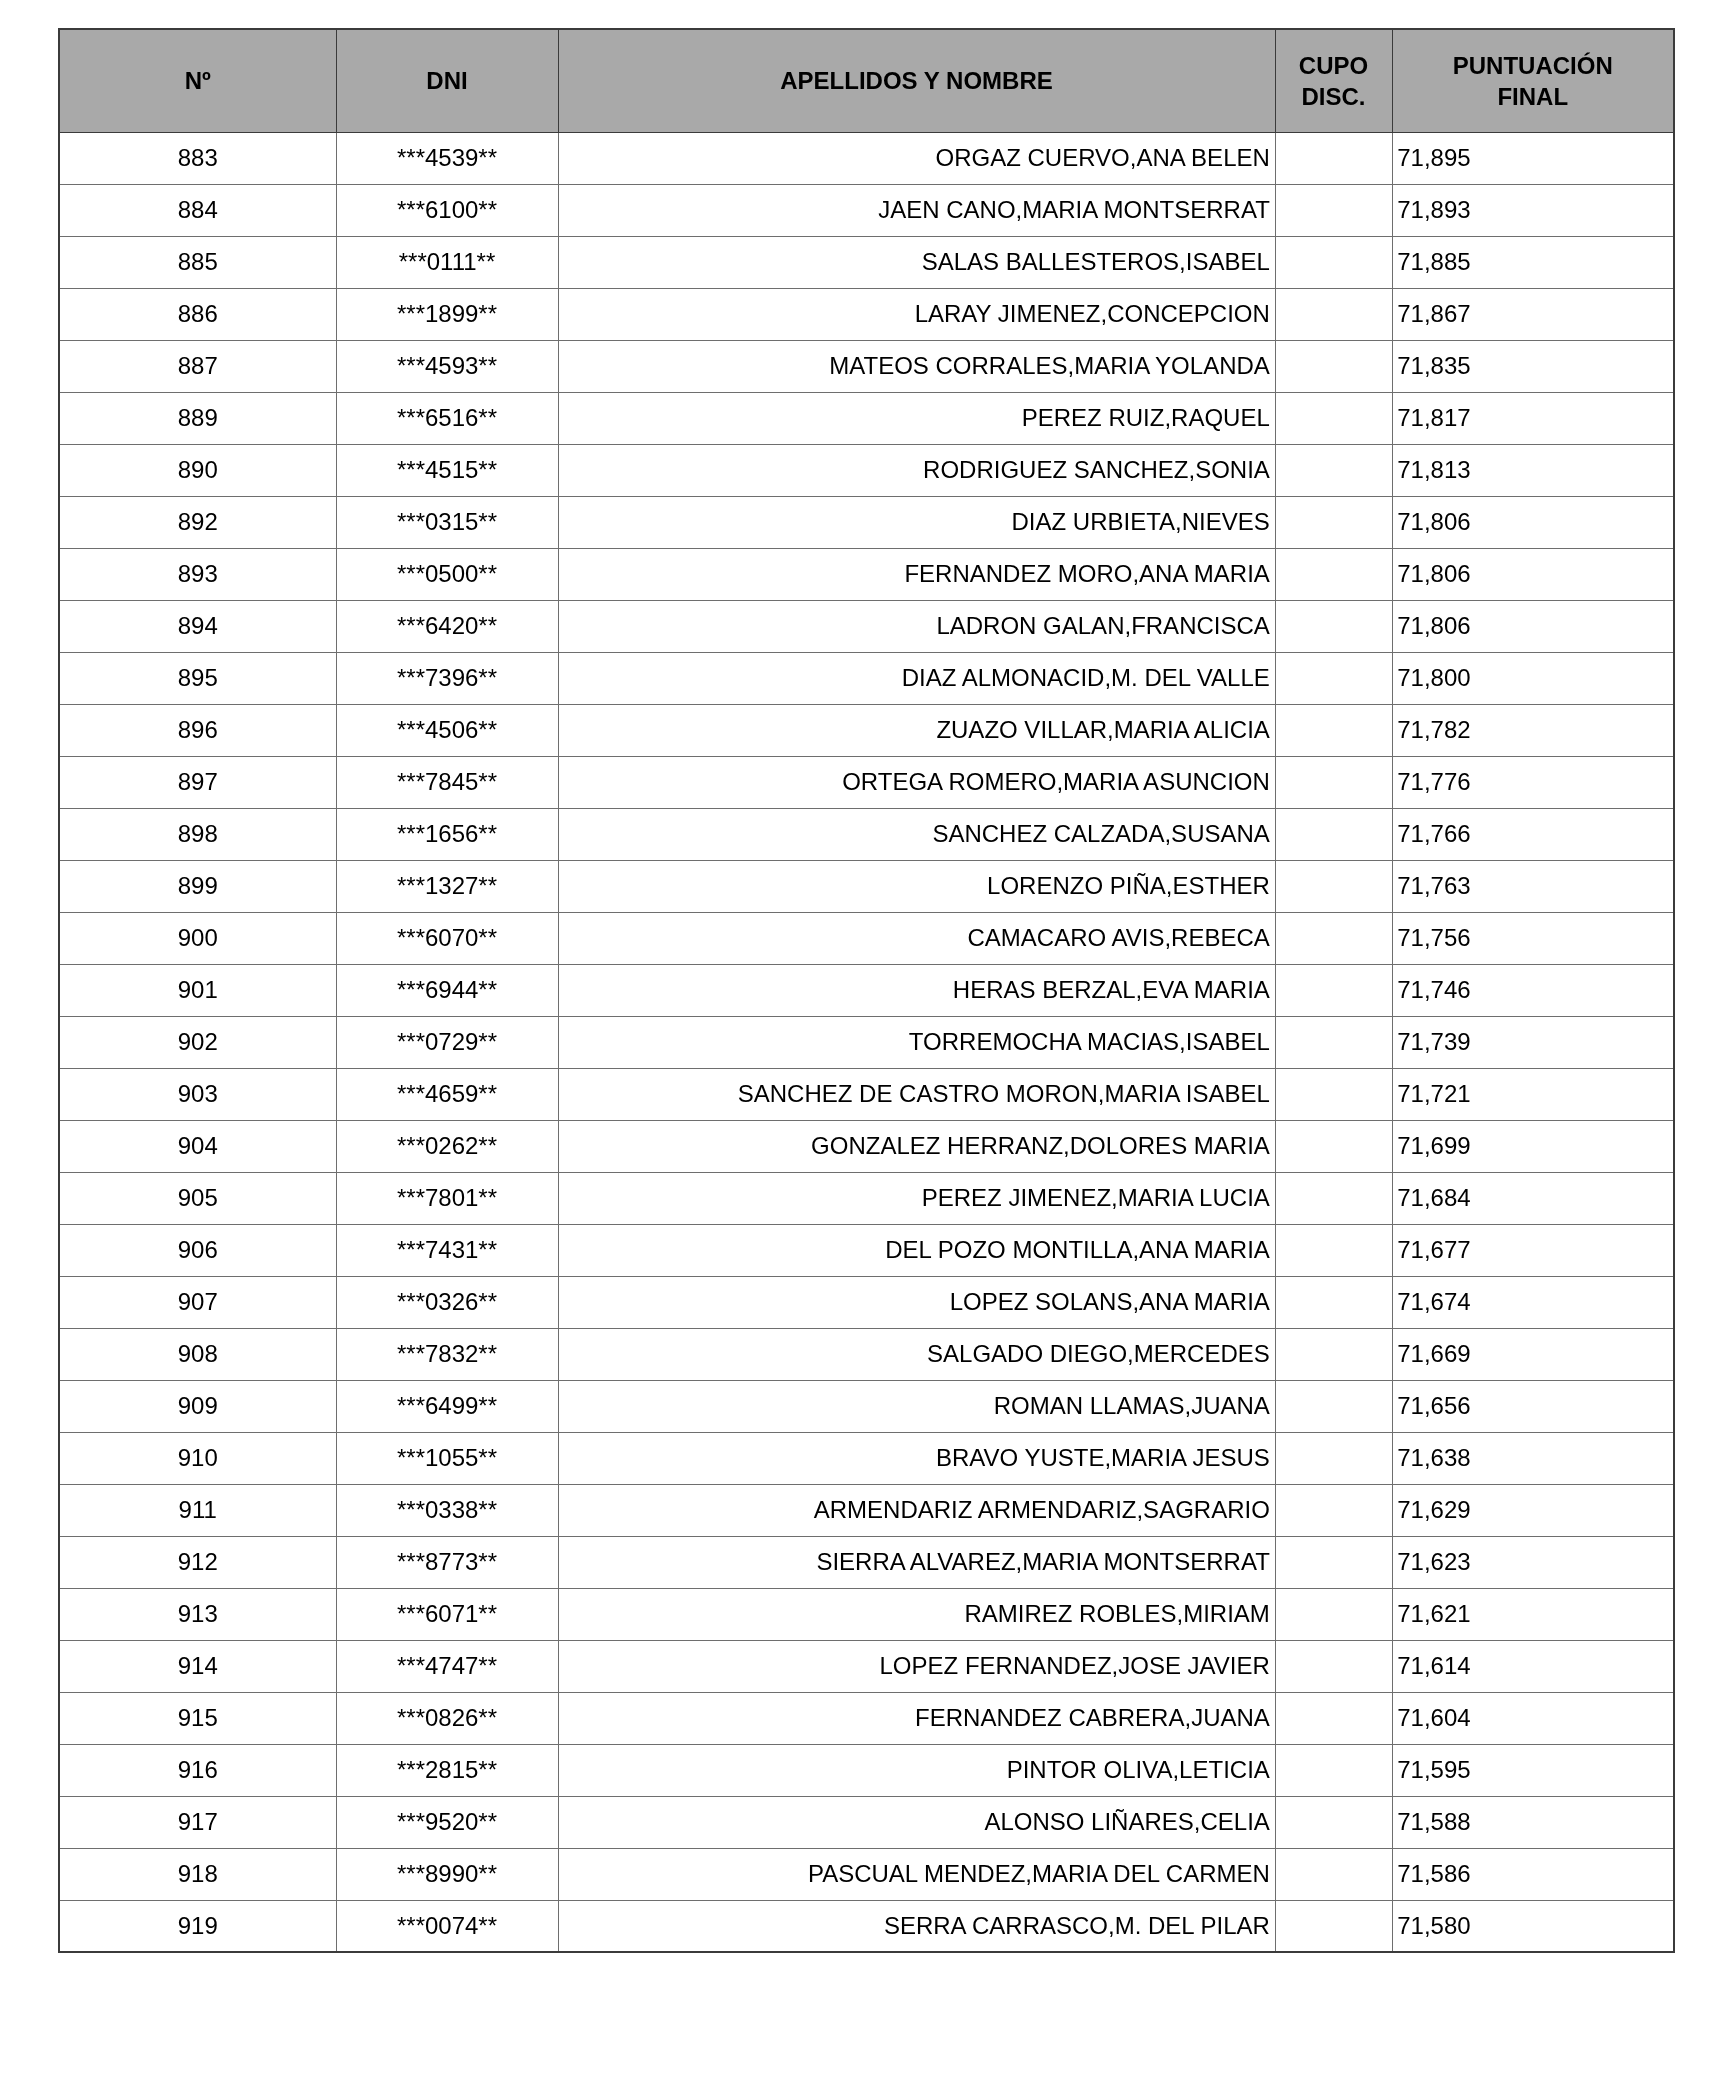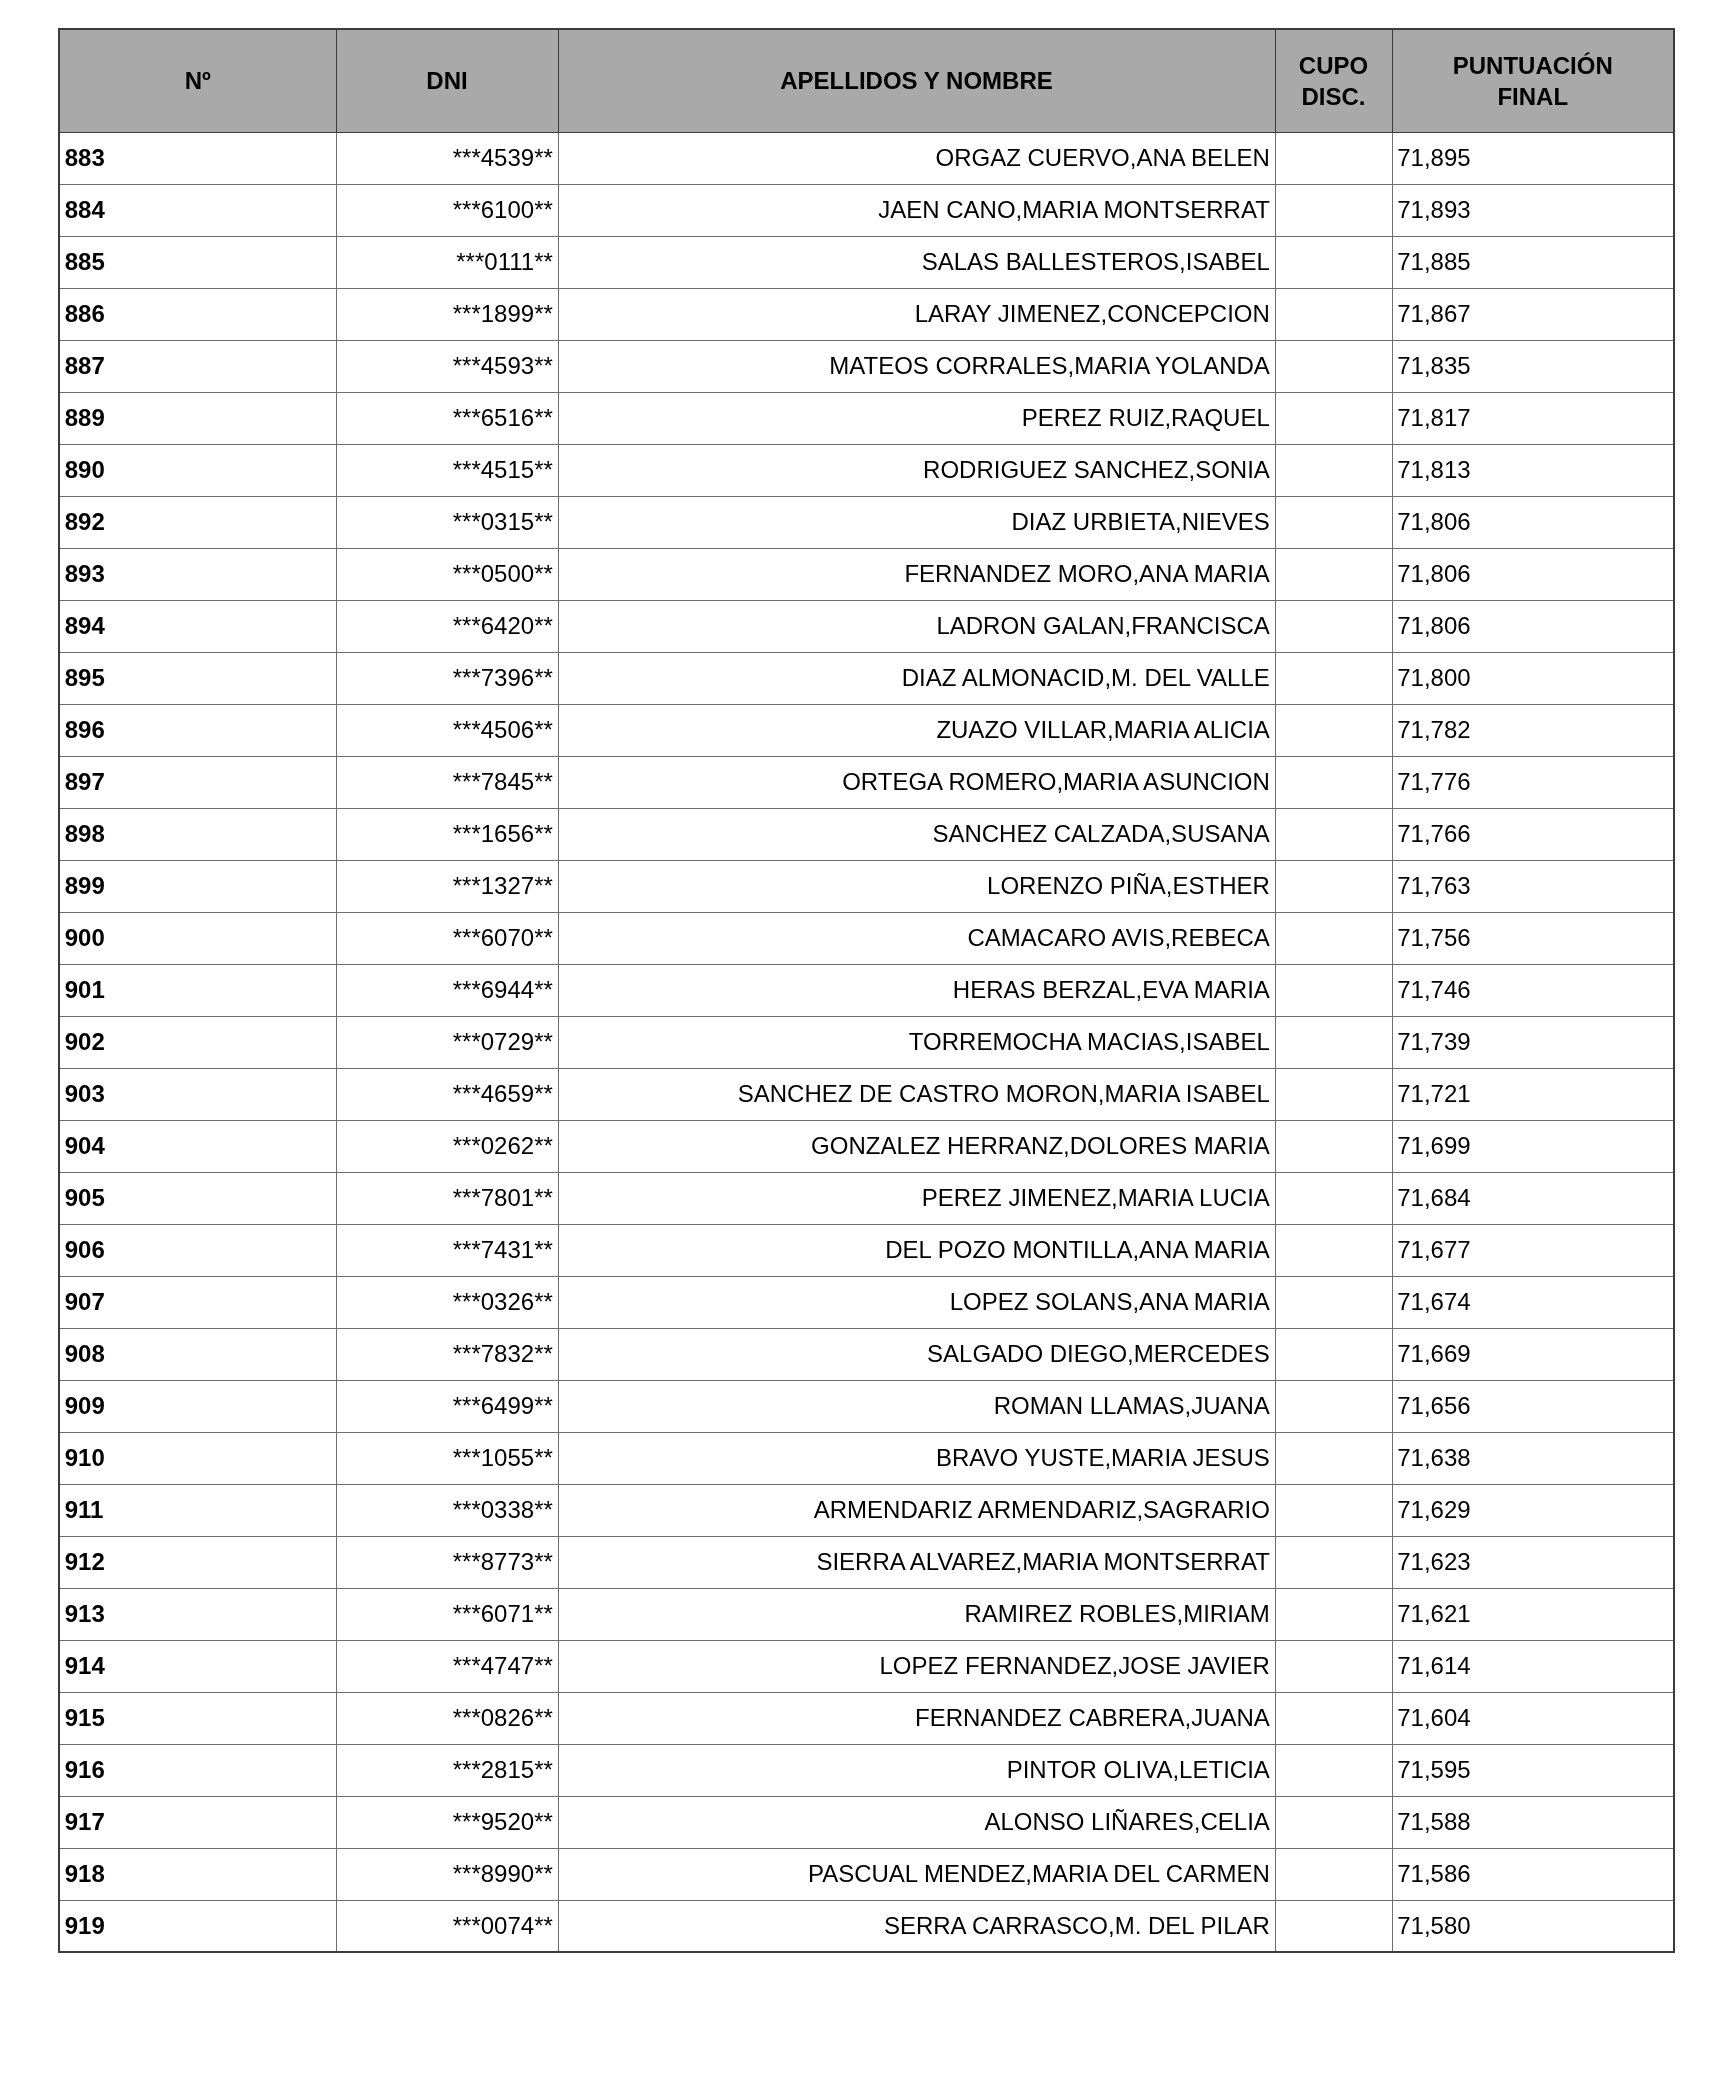--- a/index.html
+++ b/index.html
@@ -34,22 +34,22 @@
   }
   td {
     font-size: 24px;
     height: 52px;
     vertical-align: middle;
     border: 0.8px solid #6e6e6e;
     padding: 0 4.7px;
     overflow: hidden;
     white-space: nowrap;
   }
-  td.c0 { text-align: left; font-weight: bold; }           
-  td.c1 { text-align: right; }           
+  td.c0 { text-align: center; }           
+  td.c1 { text-align: center; }           
   td.c2 { text-align: right; padding-left: 11px; }  
   td.c3 { text-align: center; }           
   td.c4 { text-align: left; }           
 </style>
 </head>
 <body>
 
 <div class="page">
   <table class="results">
     <colgroup>

